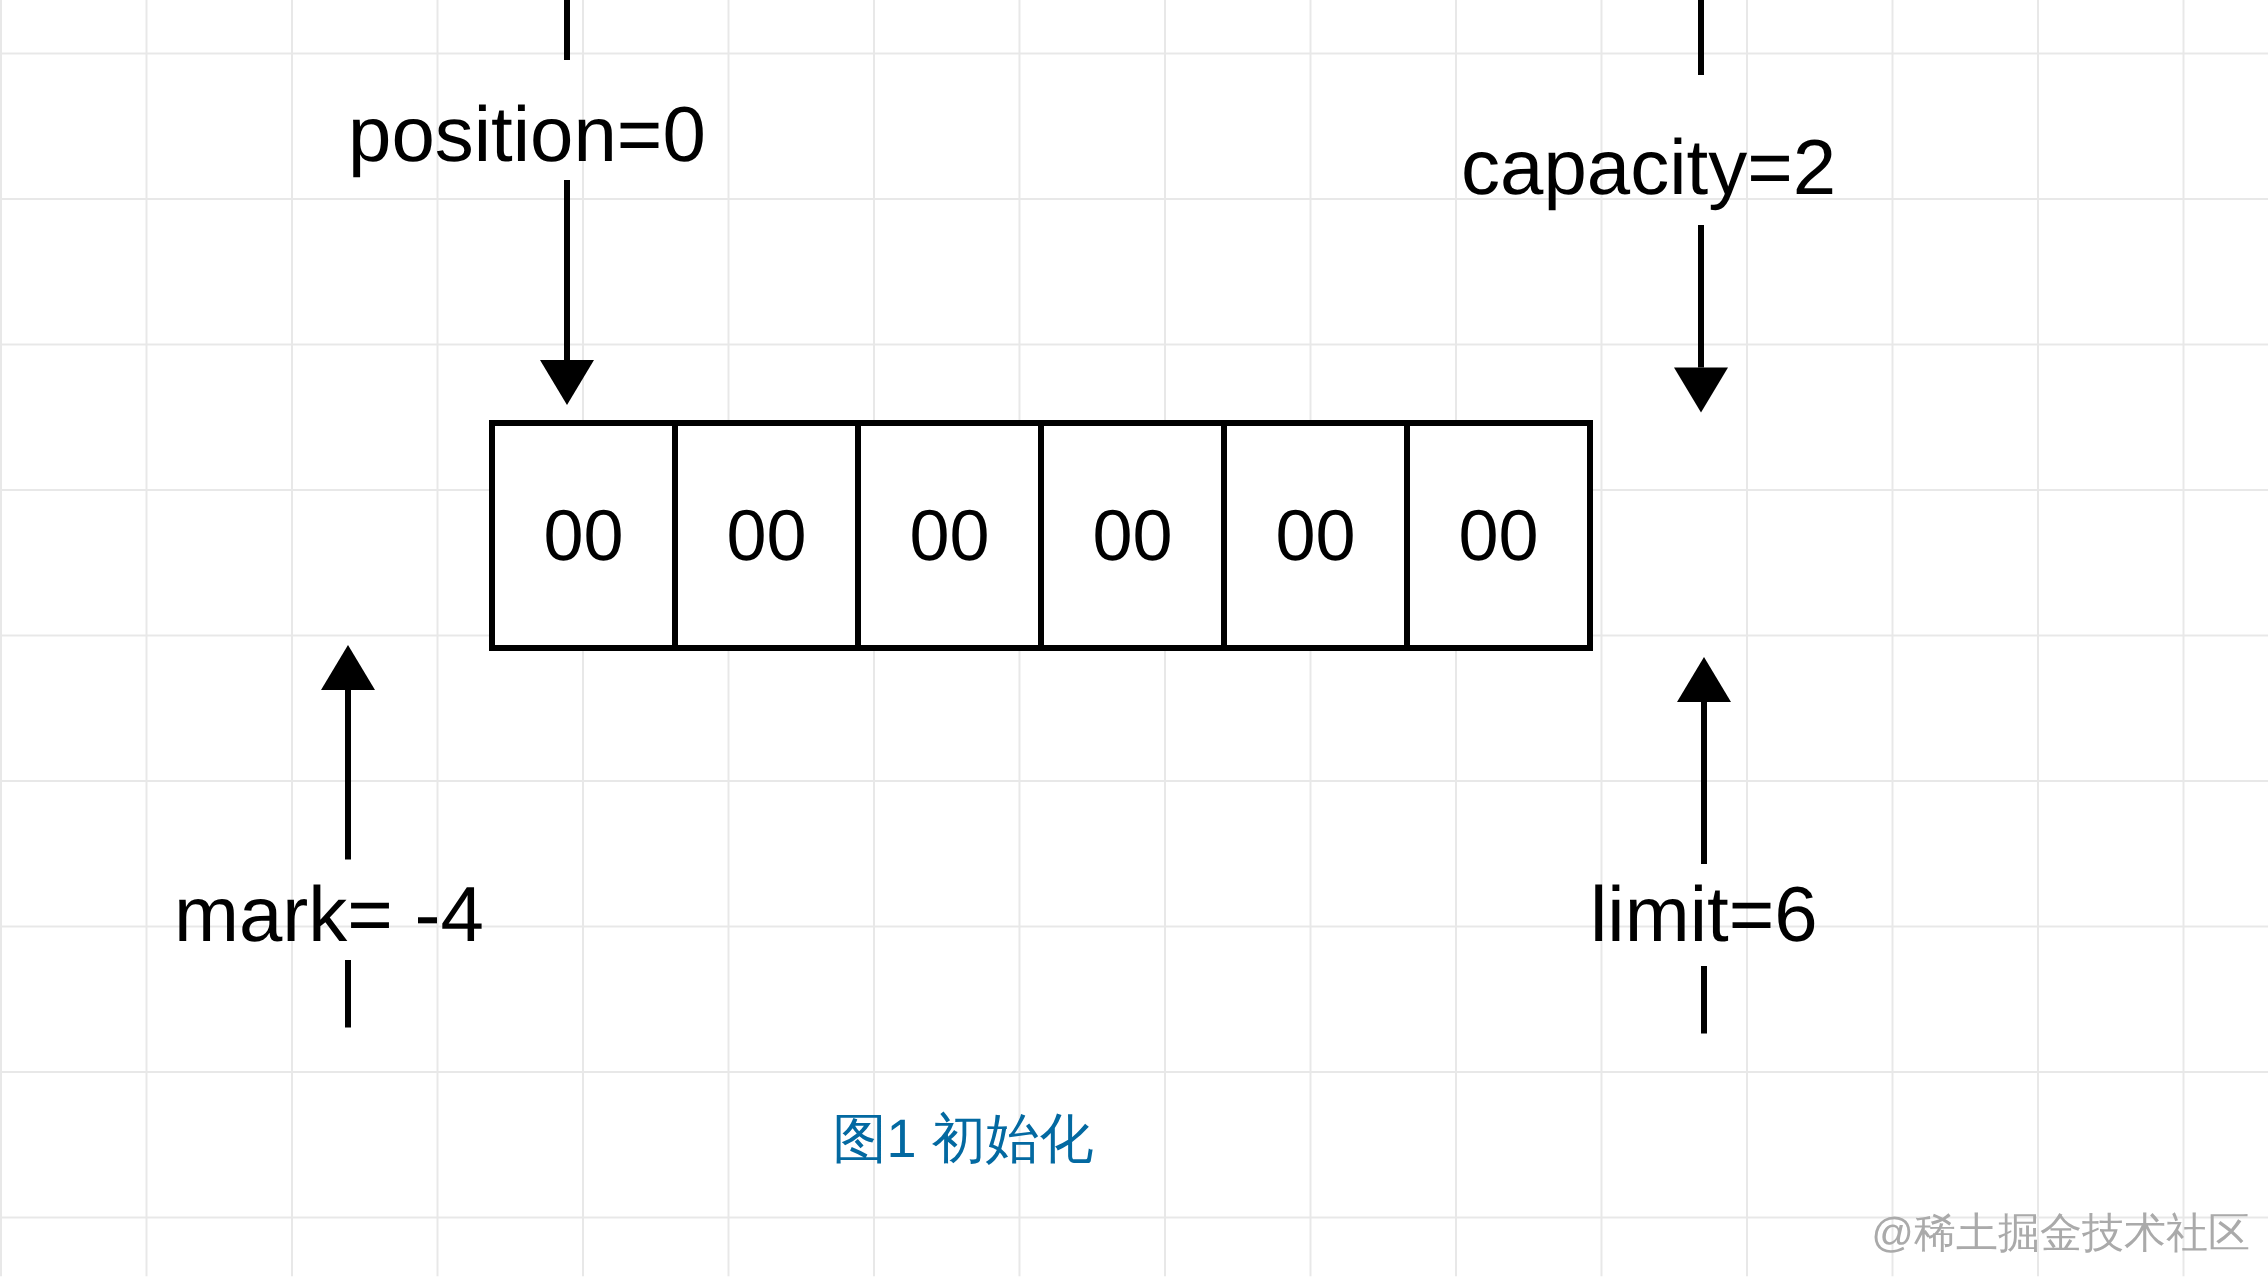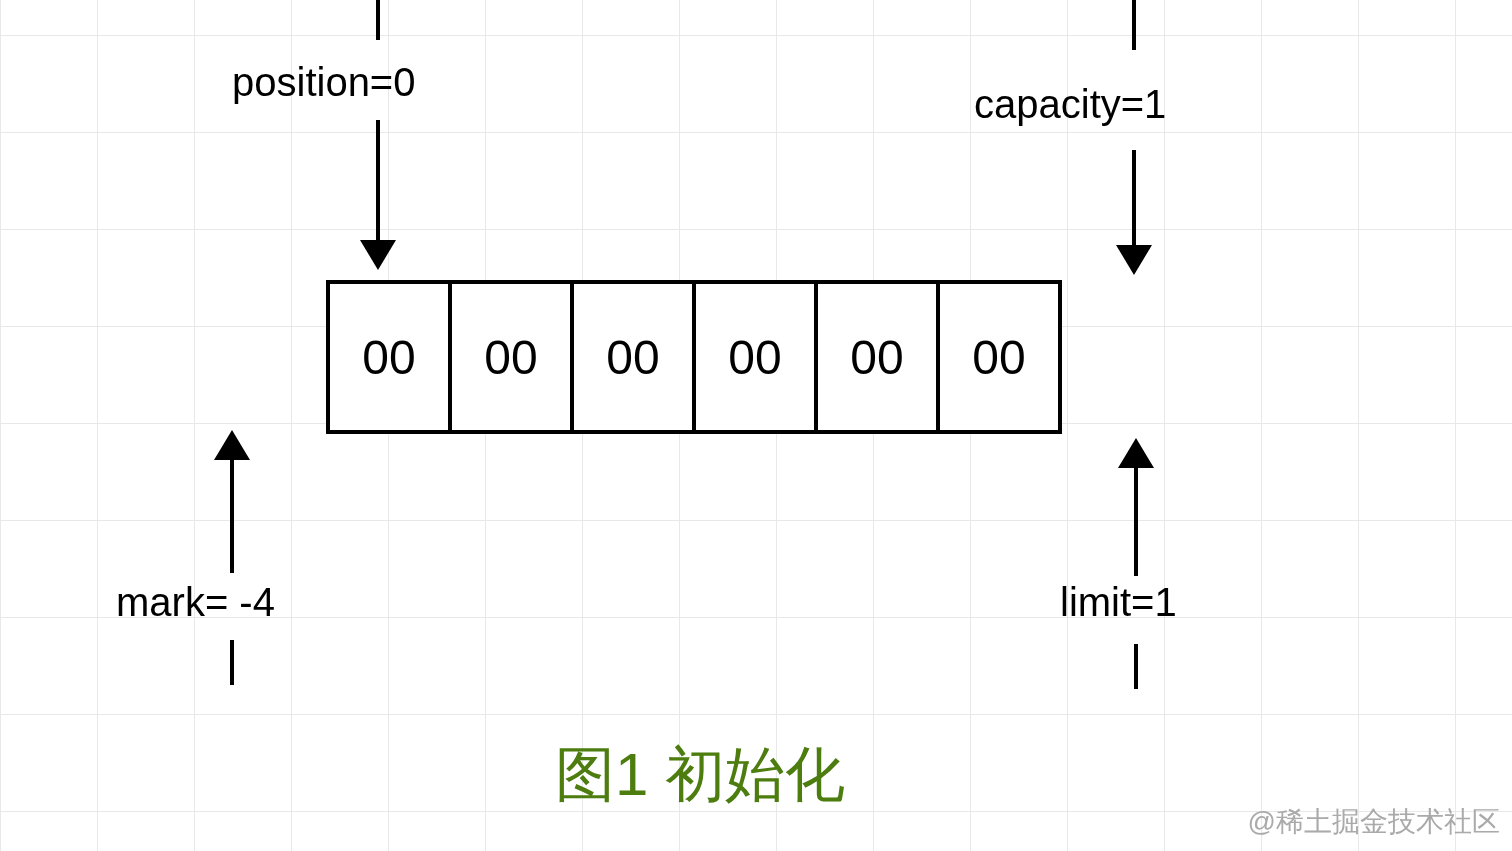--- a/index.html
+++ b/index.html
@@ -17,28 +17,28 @@
       linear-gradient(to bottom, #e8e8e8 1px, transparent 1px);
     background-size: 97px 97px;
     background-position: 0 35px;
   }
   .diagram {
     position: absolute;
     inset: 0;
   }
   .label {
     position: absolute;
-    font-size: 40px;
+    font-size: 52px;
     color: #000;
     white-space: nowrap;
   }
   .caption {
     position: absolute;
-    font-size: 60px;
-    color: #4d7c0f;
+    font-size: 36px;
+    color: #0369a1;
     white-space: nowrap;
   }
   .buffer {
     position: absolute;
     display: flex;
     border: 4px solid #000;
     border-right: none;
   }
   .cell {
     width: 122px;
@@ -117,21 +117,21 @@
 <div class="diagram">
 
   <div class="label" style="left:232px; top:60px;">position=0</div>
 
   <div class="arrow-down" style="left:378px; top:0;">
     <div class="dash" style="top:0; height:40px;"></div>
     <div class="shaft" style="top:120px; height:120px;"></div>
     <div class="head" style="top:240px;"></div>
   </div>
 
-  <div class="label" style="left:974px; top:82px;">capacity=1</div>
+  <div class="label" style="left:974px; top:82px;">capacity=2</div>
 
   <div class="arrow-down" style="left:1134px; top:0;">
     <div class="dash" style="top:0; height:50px;"></div>
     <div class="shaft" style="top:150px; height:95px;"></div>
     <div class="head" style="top:245px;"></div>
   </div>
 
   <div class="buffer" style="left:326px; top:280px;">
     <div class="cell">00</div>
     <div class="cell">00</div>
@@ -148,19 +148,19 @@
   </div>
 
   <div class="label" style="left:116px; top:580px;">mark= -4</div>
 
   <div class="arrow-up" style="left:1136px; top:438px;">
     <div class="head" style="top:0;"></div>
     <div class="shaft" style="top:28px; height:110px;"></div>
     <div class="dash" style="top:206px; height:45px;"></div>
   </div>
 
-  <div class="label" style="left:1060px; top:580px;">limit=1</div>
+  <div class="label" style="left:1060px; top:580px;">limit=6</div>
 
   <div class="caption" style="left:555px; top:735px;">图1 初始化</div>
 
 </div>
 
 <div class="watermark">@稀土掘金技术社区</div>
 
 </body></html>

